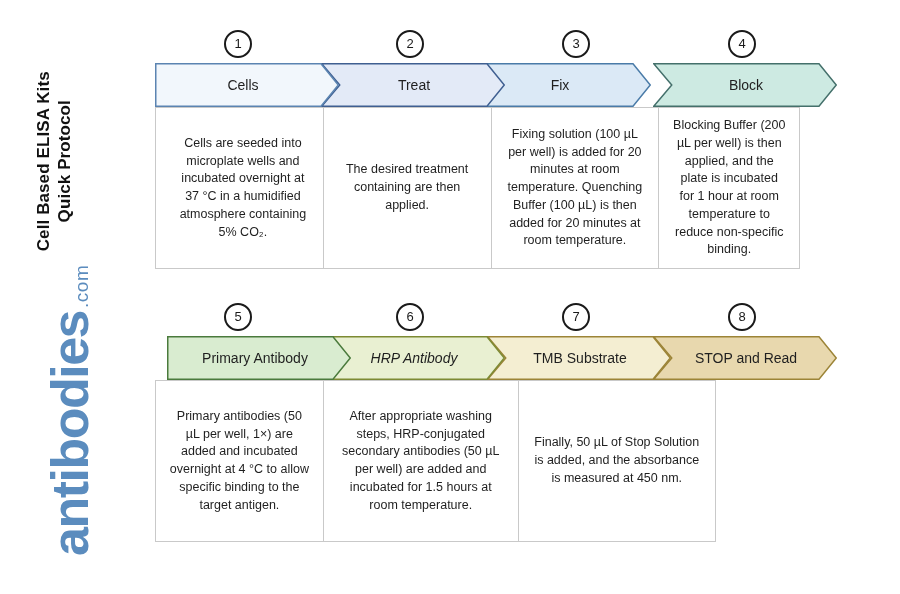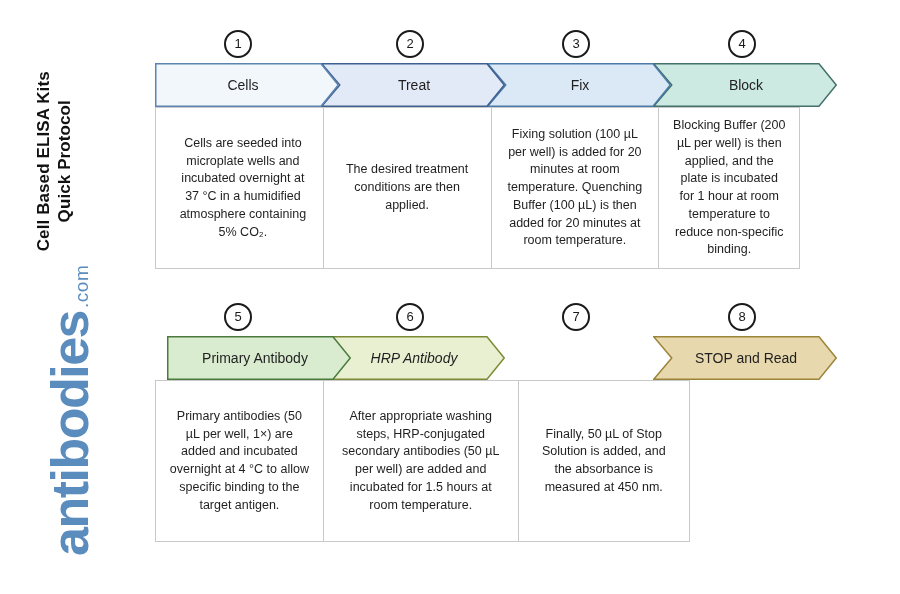--- a/index.html
+++ b/index.html
@@ -152,39 +152,39 @@
           <path d="M 0.75 0.75 L 166 0.75 L 183.25 22 L 166 43.25 L 0.75 43.25 Z" fill="#f2f7fc" stroke="#5b84b1" stroke-width="1.5" stroke-linejoin="miter"></path>
         </svg>
         <span class="chev-label" style="margin-left: -14px;">Cells</span>
       </div>
       <div class="chevron" style="left: 166px; width: 184px; z-index: 9;">
         <svg width="184" height="44" viewBox="0 0 184 44">
           <path d="M 0.75 0.75 L 166 0.75 L 183.25 22 L 166 43.25 L 0.75 43.25 L 18.75 22 Z" fill="#e3eaf7" stroke="#3f5f91" stroke-width="1.5" stroke-linejoin="miter"></path>
         </svg>
         <span class="chev-label" style="margin-left: -4px; text-align: center;">Treat</span>
       </div>
-      <div class="chevron" style="left: 332px; width: 184px; z-index: 8;">
+      <div class="chevron" style="left: 312px; width: 184px; z-index: 8;">
         <svg width="184" height="44" viewBox="0 0 184 44">
           <path d="M 0.75 0.75 L 166 0.75 L 183.25 22 L 166 43.25 L 0.75 43.25 L 18.75 22 Z" fill="#dbe9f6" stroke="#4a7ba8" stroke-width="1.5" stroke-linejoin="miter"></path>
         </svg>
         <span class="chev-label" style="margin-left: -4px;">Fix</span>
       </div>
       <div class="chevron" style="left: 498px; width: 184px; z-index: 7;">
         <svg width="184" height="44" viewBox="0 0 184 44">
           <path d="M 0.75 0.75 L 166 0.75 L 183.25 22 L 166 43.25 L 0.75 43.25 L 18.75 22 Z" fill="#cdeae2" stroke="#44706b" stroke-width="1.5" stroke-linejoin="miter"></path>
         </svg>
         <span class="chev-label" style="margin-left: -4px;">Block</span>
       </div>
     </div>
   <div class="body-band">
       <div class="body-cell" style="width: 167.75px; padding-left: 20px;">
         <div class="body-text">Cells are seeded into microplate wells and incubated overnight at 37 °C in a humidified atmosphere containing 5% CO₂.</div>
       </div>
       <div class="body-cell" style="width: 167.75px;">
-        <div class="body-text">The desired treatment conditions are then applied.</div>
+        <div class="body-text">The desired treatment containing are then applied.</div>
       </div>
       <div class="body-cell" style="width: 167.75px;">
         <div class="body-text">Fixing solution (100 µL per well) is added for 20 minutes at room temperature. Quenching Buffer (100 µL) is then added for 20 minutes at room temperature.</div>
       </div>
       <div class="body-cell" style="width: 142px;">
         <div class="body-text">Blocking Buffer (200 µL per well) is then applied, and the plate is incubated for 1 hour at room temperature to reduce non-specific binding.</div>
       </div>
     </div>
 </div>
 
@@ -201,31 +201,37 @@
           <path d="M 0.75 0.75 L 166 0.75 L 183.25 22 L 166 43.25 L 0.75 43.25 Z" fill="#d9ecd0" stroke="#4a7a3c" stroke-width="1.5" stroke-linejoin="miter"></path>
         </svg>
         <span class="chev-label" style="margin-left: -14px;">Primary Antibody</span>
       </div>
       <div class="chevron" style="left: 166px; width: 184px; z-index: 9; font-style: italic;">
         <svg width="184" height="44" viewBox="0 0 184 44">
           <path d="M 0.75 0.75 L 166 0.75 L 183.25 22 L 166 43.25 L 0.75 43.25 L 18.75 22 Z" fill="#e9f0d2" stroke="#7d8a33" stroke-width="1.5" stroke-linejoin="miter"></path>
         </svg>
         <span class="chev-label" style="margin-left: -4px;">HRP Antibody</span>
       </div>
+      <div class="chevron" style="left: 332px; width: 184px; z-index: 8;">
+        <svg width="184" height="44" viewBox="0 0 184 44">
+          <path d="M 0.75 0.75 L 166 0.75 L 183.25 22 L 166 43.25 L 0.75 43.25 L 18.75 22 Z" fill="#f4eed2" stroke="#9c8437" stroke-width="1.5" stroke-linejoin="miter"></path>
+        </svg>
+        <span class="chev-label" style="margin-left: -4px;">TMB Substrate</span>
+      </div>
       <div class="chevron" style="left: 498px; width: 184px; z-index: 7;">
         <svg width="184" height="44" viewBox="0 0 184 44">
           <path d="M 0.75 0.75 L 166 0.75 L 183.25 22 L 166 43.25 L 0.75 43.25 L 18.75 22 Z" fill="#e8d8ae" stroke="#9c8437" stroke-width="1.5" stroke-linejoin="miter"></path>
         </svg>
         <span class="chev-label" style="margin-left: -4px;">STOP and Read</span>
       </div>
     </div>
   <div class="body-band">
       <div class="body-cell" style="width: 167.75px;">
         <div class="body-text">Primary antibodies (50 µL per well, 1×) are added and incubated overnight at 4 °C to allow specific binding to the target antigen.</div>
       </div>
       <div class="body-cell" style="width: 195px;">
         <div class="body-text">After appropriate washing steps, HRP-conjugated secondary antibodies (50 µL per well) are added and incubated for 1.5 hours at room temperature.</div>
       </div>
-      <div class="body-cell" style="width: 172px;">
+      <div class="body-cell" style="width: 198px;">
         <div class="body-text">Finally, 50 µL of Stop Solution is added, and the absorbance is measured at 450 nm.</div>
       </div>
     </div>
 </div>
 
 </body></html>

